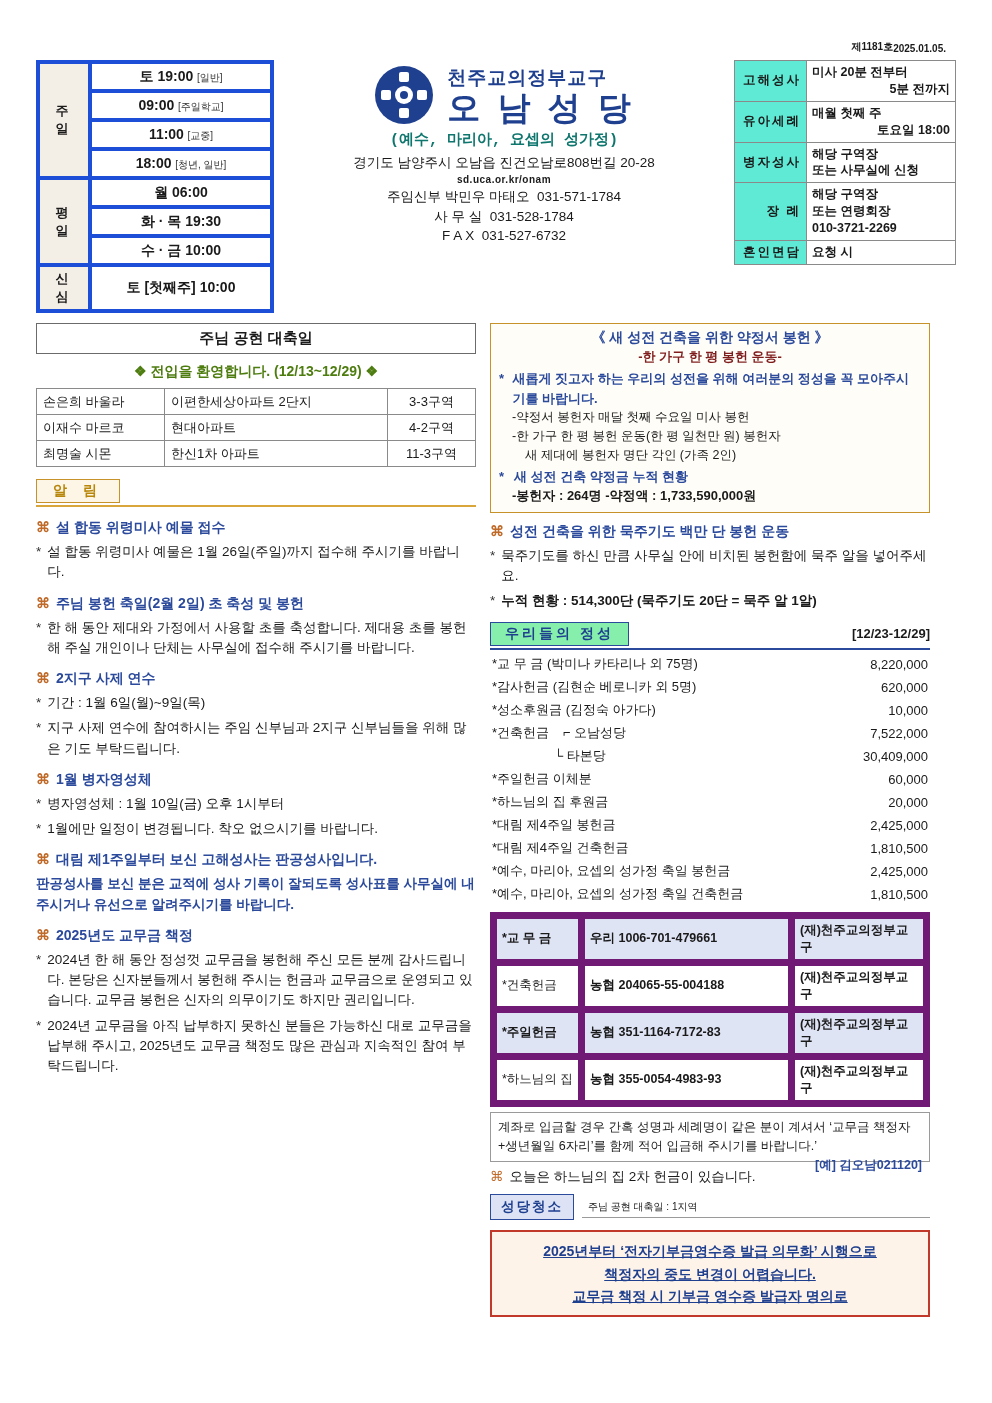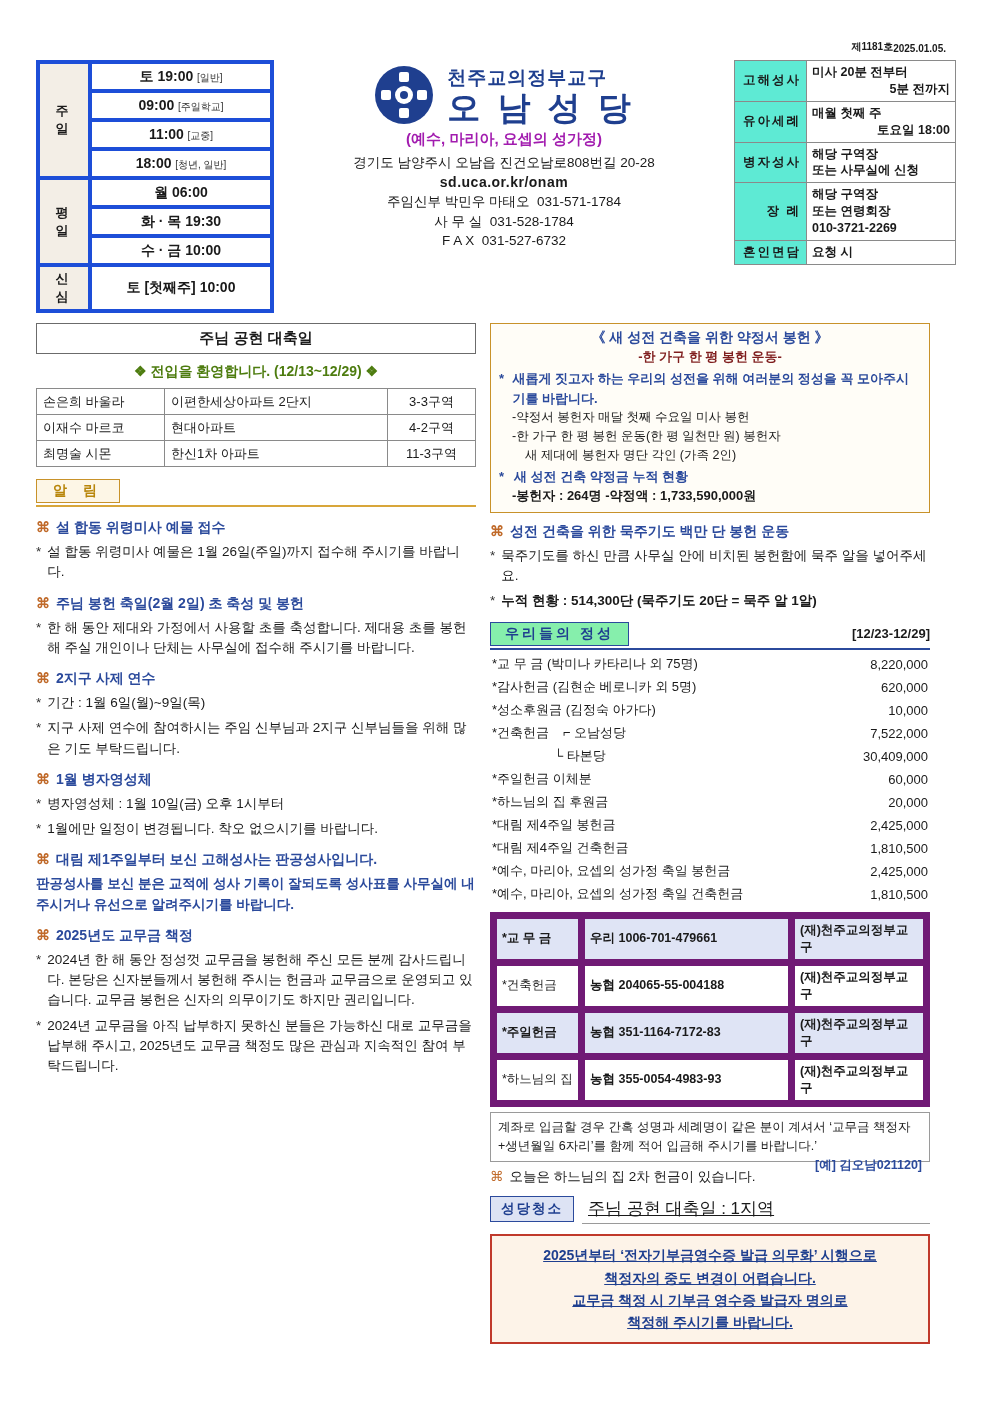--- a/index.html
+++ b/index.html
@@ -24,23 +24,23 @@
   .mass-table td.val { text-align:center; font-weight:bold; }
   .mass-table td.val .small { font-weight:normal; font-size:10px; color:#333; }
   .mass-table td.val .time { font-size:14px; }
 
   .center { flex:1; text-align:center; padding-top:4px; }
   .logo-row { display:flex; align-items:center; justify-content:center; gap:12px; }
   .logo { width:62px; height:62px; position:relative; }
   .parish-names { text-align:left; }
   .diocese { font-size:19px; font-weight:bold; color:#1f3f8f; letter-spacing:1px; }
   .parish { font-size:33px; font-weight:bold; color:#1f3f8f; letter-spacing:4px; line-height:1.05; }
-  .subtitle { font-size:15px; font-weight:bold; color:#a21caf; margin-top:4px; }
+  .subtitle { font-size:15px; font-weight:bold; color:#0f766e; margin-top:4px;font-family:Liberation Mono, monospace; }
   .addr { font-size:13.5px; margin-top:5px; }
-  .site { font-size:14px; font-weight:bold; margin-top:2px; letter-spacing:0.5px; }
+  .site { font-size:10px; font-weight:bold; margin-top:2px; letter-spacing:0.5px; }
   .contact { font-size:13.5px; margin-top:2px; line-height:1.45; }
   .contact .k { letter-spacing:0px; }
 
   .right-table { border-collapse:collapse; width:222px; }
   .right-table td { border:1px solid #8a8a8a; font-size:12.5px; padding:3px 5px; }
   .right-table td.lbl { background:#5eead4; text-align:right; font-weight:bold; width:72px; letter-spacing:2px; }
   .right-table td.val { font-weight:bold; line-height:1.35; }
   .right-table td.val .r { display:block; text-align:right; }
   .right-table td.val .c { display:block; }
 
@@ -95,21 +95,21 @@
   .acct-table tr.hl td { background:#dfe4f5; font-weight:bold; }
   .acct-table td.a1 { width:88px; }
   .acct-table td.a2 { width:210px; font-weight:bold; }
   .acct-table td.a3 { font-weight:bold; }
 
   .note-box { border:1px solid #9a9a9a; font-size:12.5px; padding:5px 7px; line-height:1.55; margin-top:5px; }
   .note-box .ex { color:#2b4a9c; font-weight:bold; }
 
   .clean-row { display:flex; align-items:center; margin-top:8px; gap:8px; }
   .clean-row .lab { background:#dde3f4; border:1px solid #2b4a9c; color:#1f3f8f; font-weight:bold; font-size:13.5px; padding:3px 10px; letter-spacing:2px; }
-  .clean-row .val { font-size:17px; border-bottom:1px solid #9a9a9a; flex:1; padding:3px 6px;text-decoration:underline; }
+  .clean-row .val { font-size:10px; border-bottom:1px solid #9a9a9a; flex:1; padding:3px 6px; }
 
   .warn-box { border:2px solid #c0392b; background:#fdf3e8; text-align:center; font-size:14px; font-weight:bold; color:#1f3f8f; padding:8px 6px; margin-top:10px; line-height:1.6; }
   .warn-box .u { text-decoration:underline; }
 
   .bottom-note { font-size:13.5px; margin-top:6px; display:flex; gap:6px; }
   .bottom-note .mk { color:#c06a2a; }
 </style>
 </head>
 <body>
 
@@ -473,18 +473,17 @@
 
       <div class="clean-row">
         <span class="lab">성당청소</span>
         <span class="val">주님 공현 대축일 : 1지역</span>
       </div>
 
       <div class="warn-box">
         <div class="u">2025년부터 ‘전자기부금영수증 발급 의무화’ 시행으로</div>
         <div class="u">책정자의 중도 변경이 어렵습니다.</div>
         <div class="u">교무금 책정 시 기부금 영수증 발급자 명의로</div>
-        <div class="u">책정해 주시기를 바랍니다.</div>
       </div>
 
     </div>
   </div>
 </div>
 
 </body></html>

